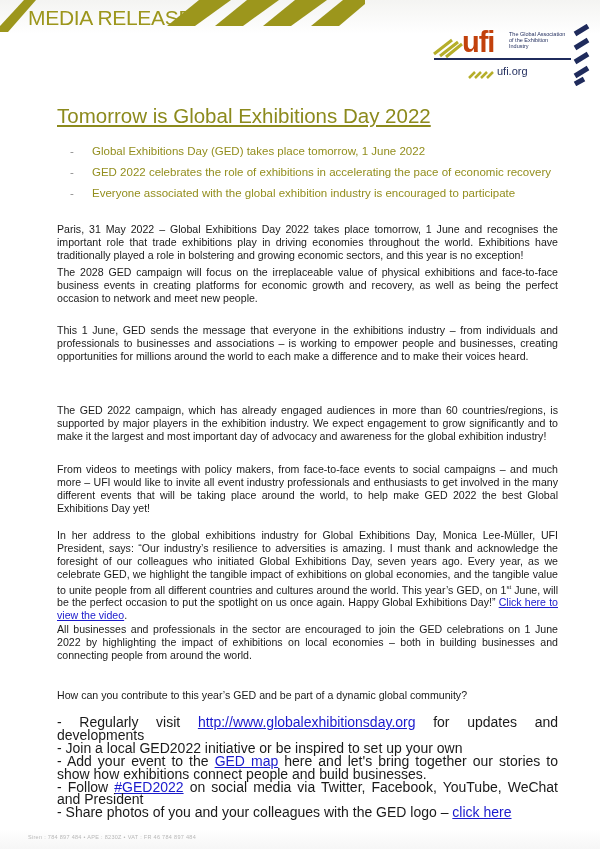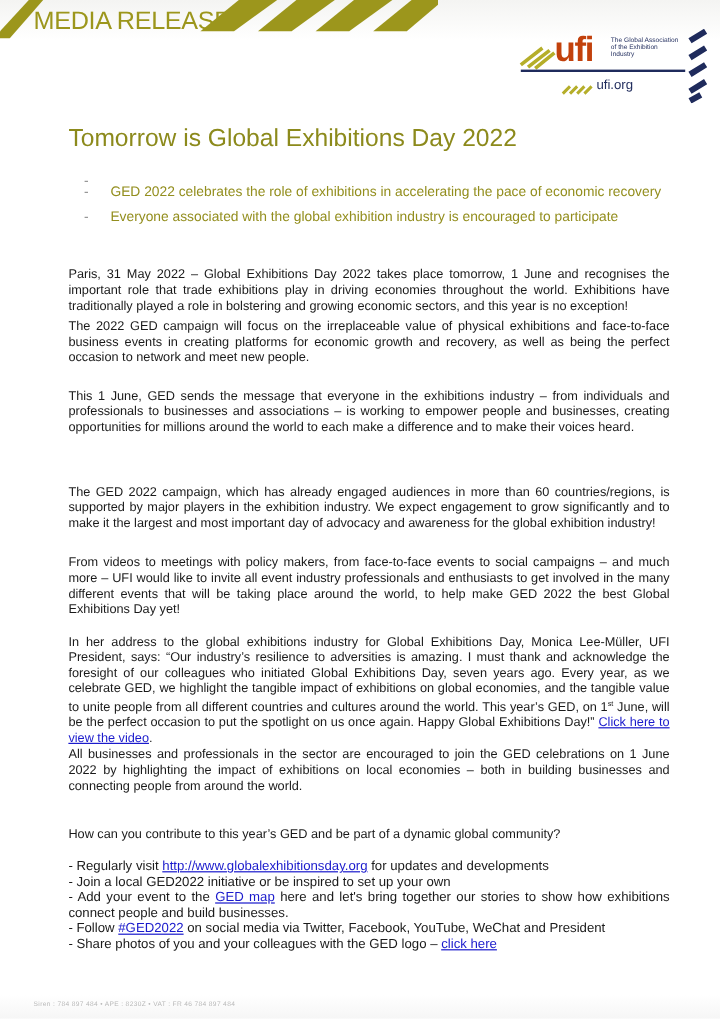--- a/index.html
+++ b/index.html
@@ -27,41 +27,41 @@
   .logo-tagline {
     position: absolute; left: 77px; top: 11px; font-size: 5.5px; line-height: 6px;
     color: #1f2b5c; width: 60px;
   }
   .logo-url {
     position: absolute; left: 65px; top: 45px; font-size: 11px; color: #1f2b5c;
   }
   .logo-line { position: absolute; left: 2px; top: 38px; width: 137px; height: 2px; background: #1f2b5c; }
   .title {
     position: absolute; left: 57px; top: 104px; margin: 0;
-    font-size: 20.5px; font-weight: normal; color: #8c8a1c;
+    font-size: 20.5px; font-weight: normal; color: #8c8a1c; text-decoration: underline;
   }
   .bullets { position: absolute; left: 70px; top: 145px; margin: 0; padding: 0; list-style: none; }
   .bullets li {
     font-size: 11.5px; color: #938e1e; margin-bottom: 9px; position: relative; padding-left: 22px;
     white-space: nowrap;
   }
   .bullets li .dash { position: absolute; left: 0; top: 0; color: #8a8a8a; }
   .body-text {
     position: absolute; left: 57px; width: 501px;
     font-size: 10.6px; line-height: 12.9px; text-align: justify; margin: 0;
   }
   a.link { color: #1a1acc; text-decoration: underline; }
   .footer {
     position: absolute; left: 28px; top: 834px; font-size: 5.5px; color: #b8b8b8; letter-spacing: 0.3px;
   }
   .footer-band {
     position: absolute; left: 0; top: 829px; width: 600px; height: 20px;
     background: linear-gradient(#ffffff, #f6f6f6);
   }
-  .list-lines { position: absolute; left: 57px; top: 716px; width: 501px; font-size: 11px; line-height: 12.9px; margin: 0; padding: 0; list-style: none; }
+  .list-lines { position: absolute; left: 57px; top: 716px; width: 501px; font-size: 14px; line-height: 12.9px; margin: 0; padding: 0; list-style: none; }
   .list-lines li { text-align: justify; }
 </style>
 </head>
 <body>
 
 <div class="header-band"></div>
 <svg class="stripe-left" width="40" height="32">
   <polygon points="0,26 24,0 36,0 8,32 0,32" fill="#9c961c"></polygon>
 </svg>
 <div class="media-release">MEDIA RELEASE</div>
@@ -84,27 +84,27 @@
   </svg>
   <div class="logo-url">ufi.org</div>
   <svg width="20" height="62" style="position:absolute;left:140px;top:4px">
     <path d="M3,10 L16,2 M3,24 L16,16 M3,38 L16,30 M3,52 L16,44 M3,60 L12,55" stroke="#1f2b5c" stroke-width="5"></path>
   </svg>
 </div>
 
 <h1 class="title">Tomorrow is Global Exhibitions Day 2022</h1>
 
 <ul class="bullets">
-  <li><span class="dash">-</span></li>
+  <li><span class="dash">-</span><span>Global Exhibitions Day (GED) takes place tomorrow, 1 June 2022</span></li>
   <li><span class="dash">-</span><span>GED 2022 celebrates the role of exhibitions in accelerating the pace of economic recovery</span></li>
   <li><span class="dash">-</span><span>Everyone associated with the global exhibition industry is encouraged to participate</span></li>
 </ul>
 
 <p class="body-text" style="top:223px">Paris, 31 May 2022 – Global Exhibitions Day 2022 takes place tomorrow, 1 June and recognises the important role that trade exhibitions play in driving economies throughout the world. Exhibitions have traditionally played a role in bolstering and growing economic sectors, and this year is no exception!</p>
-<p class="body-text" style="top:266px">The 2022 GED campaign will focus on the irreplaceable value of physical exhibitions and face-to-face business events in creating platforms for economic growth and recovery, as well as being the perfect occasion to network and meet new people.</p>
+<p class="body-text" style="top:266px">The 2028 GED campaign will focus on the irreplaceable value of physical exhibitions and face-to-face business events in creating platforms for economic growth and recovery, as well as being the perfect occasion to network and meet new people.</p>
 <p class="body-text" style="top:324px">This 1 June, GED sends the message that everyone in the exhibitions industry – from individuals and professionals to businesses and associations – is working to empower people and businesses, creating opportunities for millions around the world to each make a difference and to make their voices heard.</p>
 <p class="body-text" style="top:404px">The GED 2022 campaign, which has already engaged audiences in more than 60 countries/regions, is supported by major players in the exhibition industry. We expect engagement to grow significantly and to make it the largest and most important day of advocacy and awareness for the global exhibition industry!</p>
 <p class="body-text" style="top:463px">From videos to meetings with policy makers, from face-to-face events to social campaigns – and much more – UFI would like to invite all event industry professionals and enthusiasts to get involved in the many different events that will be taking place around the world, to help make GED 2022 the best Global Exhibitions Day yet!</p>
 <p class="body-text" style="top:529px"><span>In her address to the global exhibitions industry for Global Exhibitions Day, Monica Lee-Müller, UFI President, says: “Our industry’s resilience to adversities is amazing. I must thank and acknowledge the foresight of our colleagues who initiated Global Exhibitions Day, seven years ago. Every year, as we celebrate GED, we highlight the tangible impact of exhibitions on global economies, and the tangible value to unite people from all different countries and cultures around the world. This year’s GED, on 1</span><sup style="font-size:6px">st</sup><span> June, will be the perfect occasion to put the spotlight on us once again. Happy Global Exhibitions Day!” </span><a class="link" href="#">Click here to view the video</a><span>.</span></p>
 <p class="body-text" style="top:623px">All businesses and professionals in the sector are encouraged to join the GED celebrations on 1 June 2022 by highlighting the impact of exhibitions on local economies – both in building businesses and connecting people from around the world.</p>
 <p class="body-text" style="top:689px">How can you contribute to this year’s GED and be part of a dynamic global community?</p>
 
 <ul class="list-lines">
   <li><span>- Regularly visit </span><a class="link" href="#">http://www.globalexhibitionsday.org</a><span> for updates and developments</span></li>
   <li>- Join a local GED2022 initiative or be inspired to set up your own</li>

